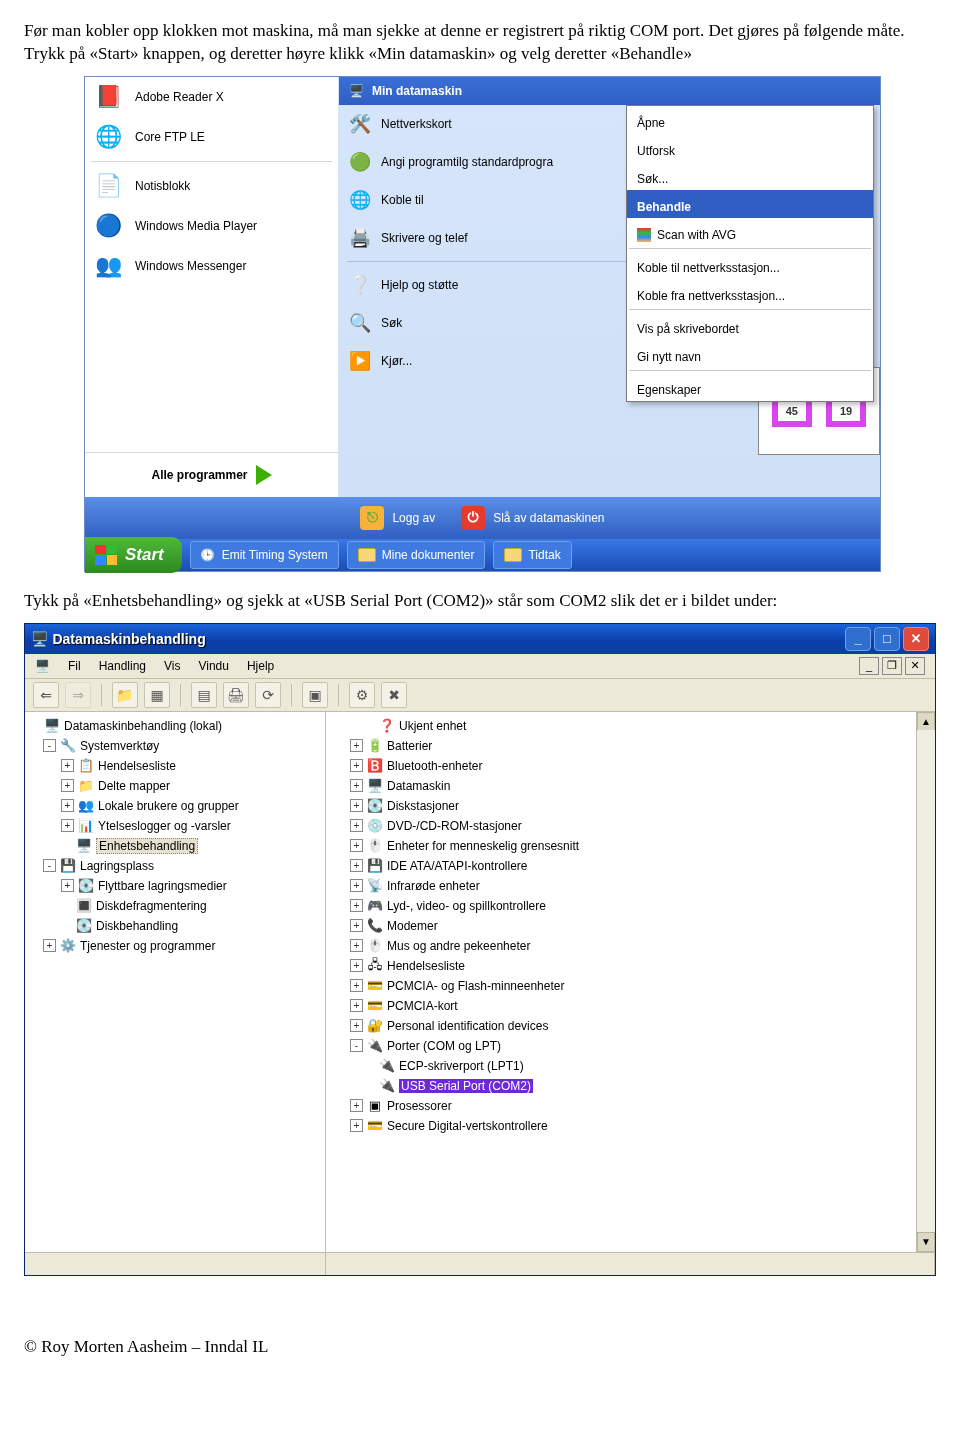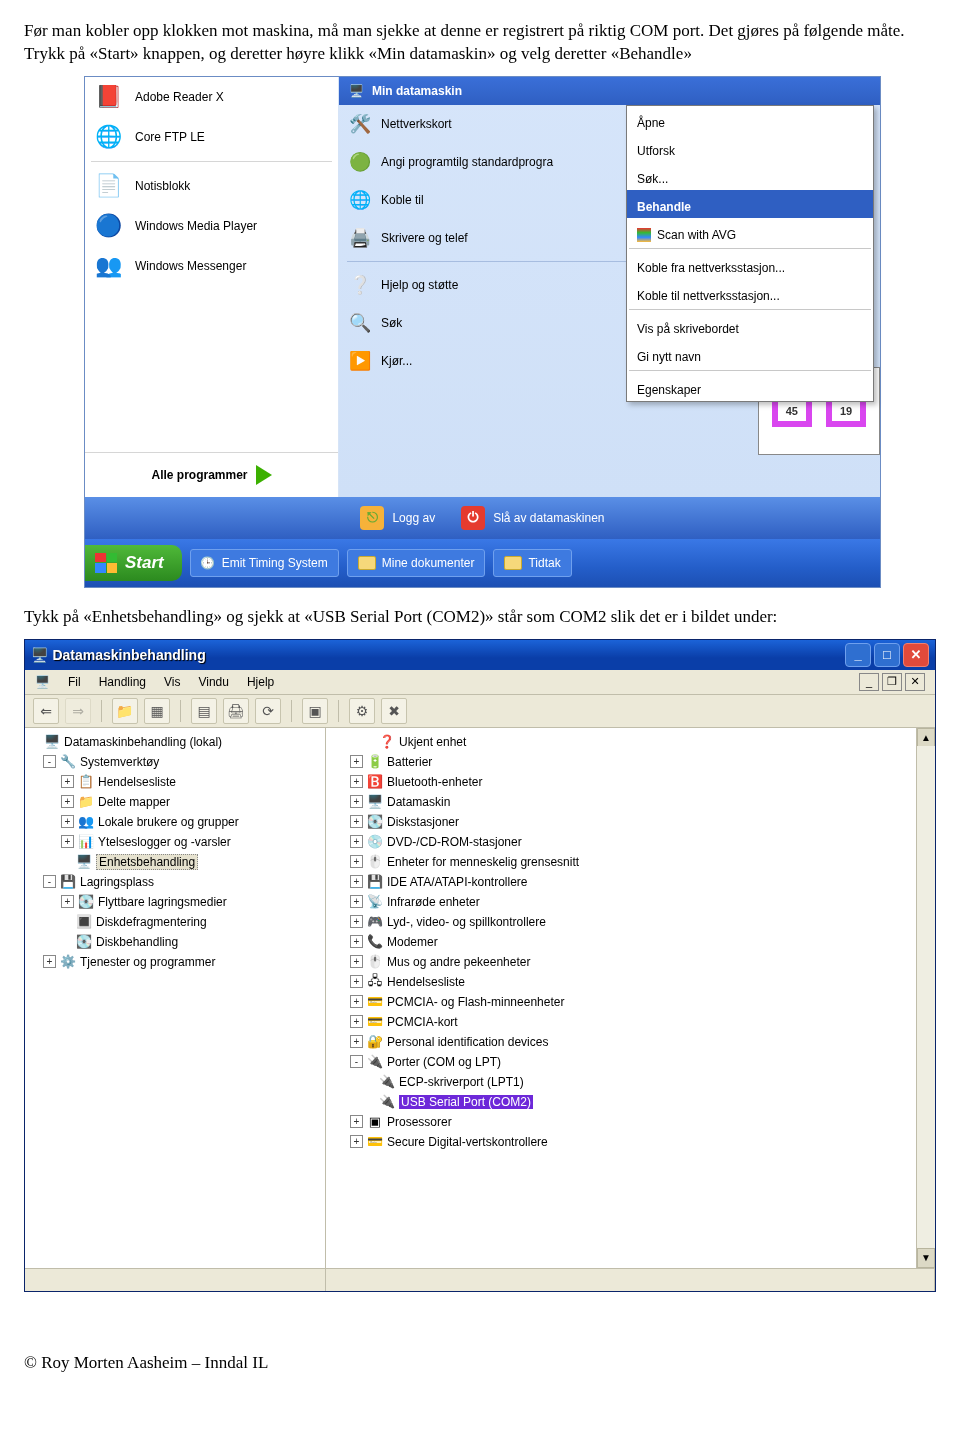--- a/index.html
+++ b/index.html
@@ -87,21 +87,21 @@
     height:42px;
     background: linear-gradient(#5a8fe6, #2f5fc2);
     display:flex;align-items:center;justify-content:center;gap:26px;color:#fff;
   }
   .sm-logoff .chip { display:flex;align-items:center;gap:8px; }
   .chip .box { width:24px;height:24px;border-radius:4px;display:flex;align-items:center;justify-content:center;font-weight:bold;font-size:14px; }
   .box.y { background:#f6b23a; color:#6a3; }
   .box.r { background:#e53b2e; color:#fff; }
 
   .taskbar {
-    height:48px;
+    height:32px;
     background: linear-gradient(#3a78e6, #245ec9 60%, #1c4fb3);
     display:flex;align-items:center;gap:8px;color:#fff;
   }
   .startbtn {
     height:36px;padding:0 18px 0 10px;
     background: linear-gradient(#4fb939, #2c8a1f);
     display:flex;align-items:center;gap:8px;font-weight:bold;font-style:italic;font-size:17px;
     border-radius:0 10px 10px 0;
   }
   .winflag { width:22px;height:20px;display:grid;grid-template-columns:1fr 1fr;grid-template-rows:1fr 1fr;gap:1px; }
@@ -242,24 +242,24 @@
           </div>
         <div class="citem hl">
             <span>Behandle</span>
           </div>
         <div class="citem">
             <span style="width:14px;height:14px;background:linear-gradient(#e33,#3b3,#38f,#fb3);"></span>
             <span>Scan with AVG</span>
           </div>
         <div class="csep"></div>
         <div class="citem">
+            <span>Koble til nettverksstasjon...</span>
+          </div>
+        <div class="citem">
             <span>Koble fra nettverksstasjon...</span>
-          </div>
-        <div class="citem">
-            <span>Koble til nettverksstasjon...</span>
           </div>
         <div class="csep"></div>
         <div class="citem">
             <span>Vis på skrivebordet</span>
           </div>
         <div class="citem">
             <span>Gi nytt navn</span>
           </div>
         <div class="csep"></div>
         <div class="citem">

